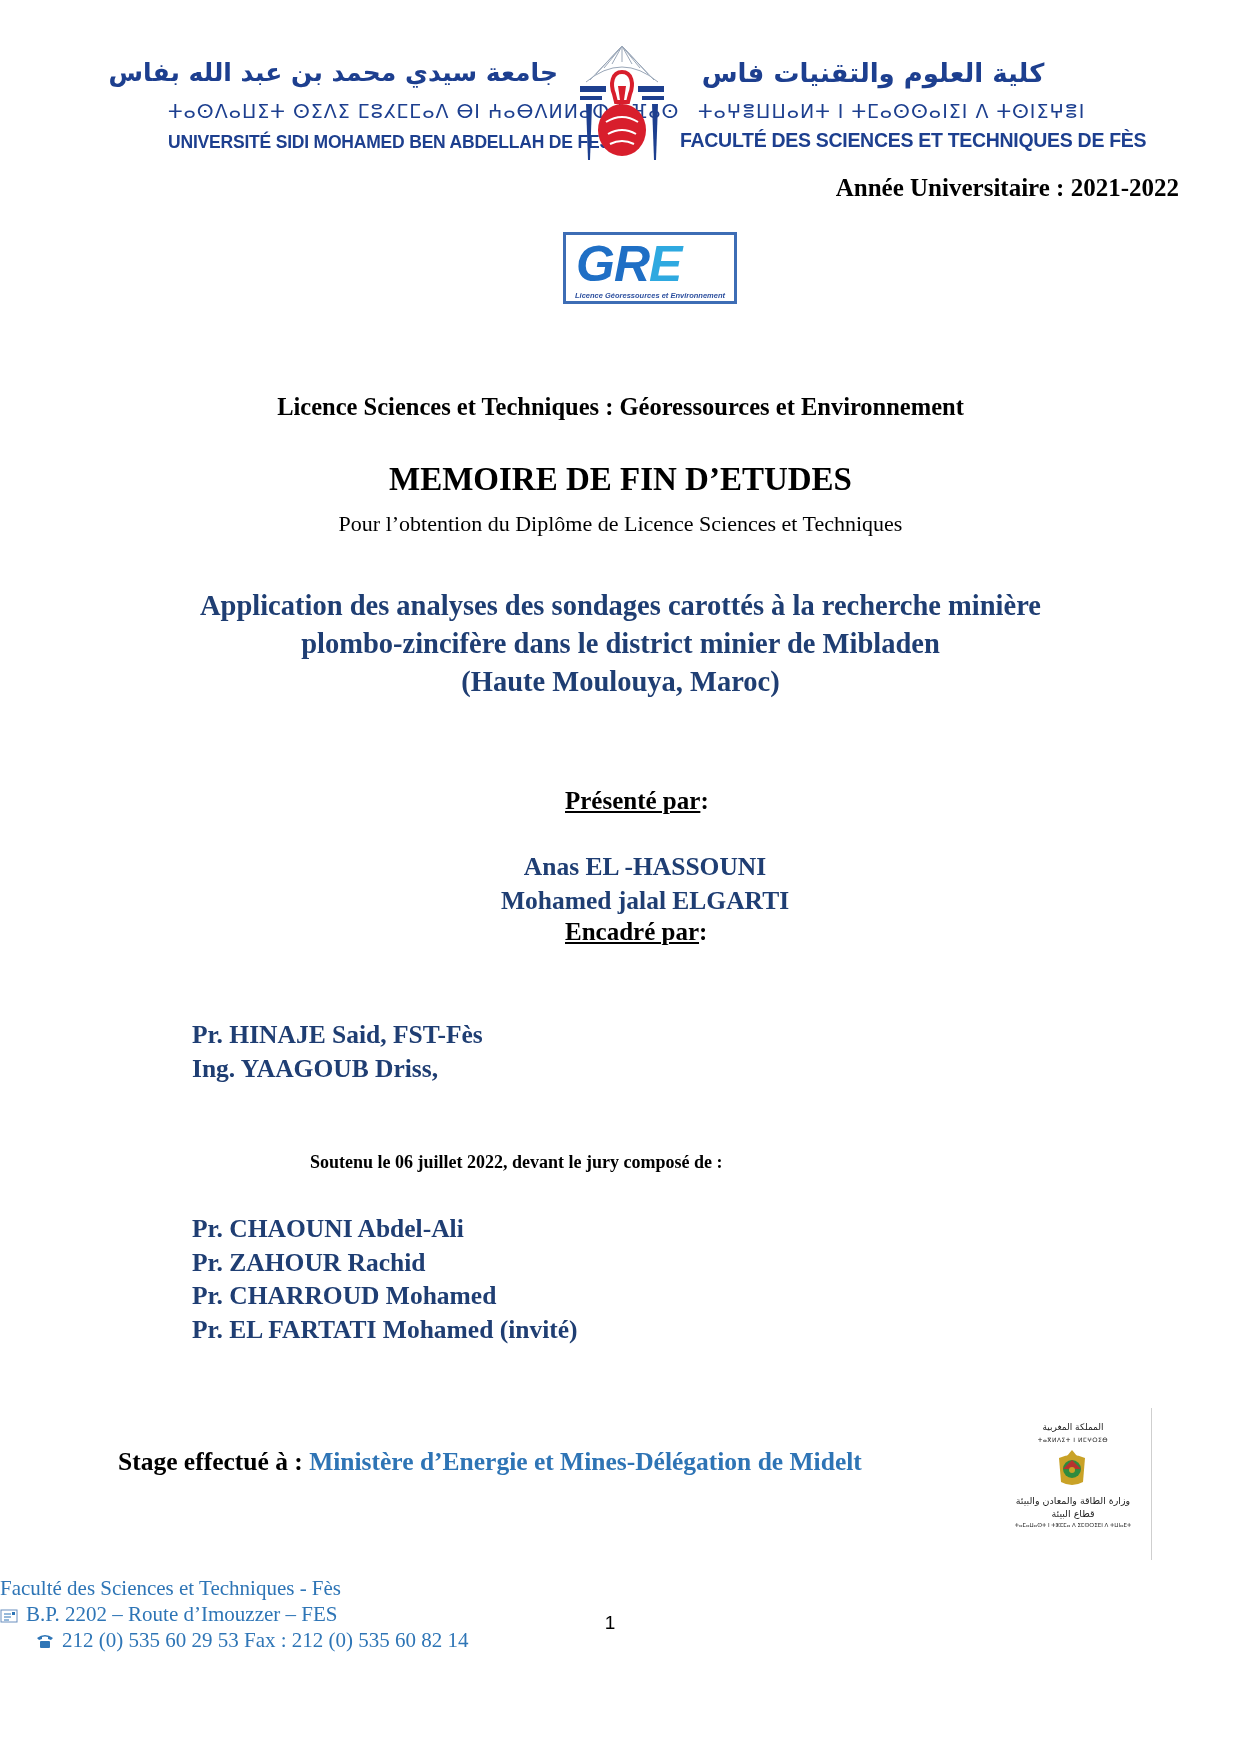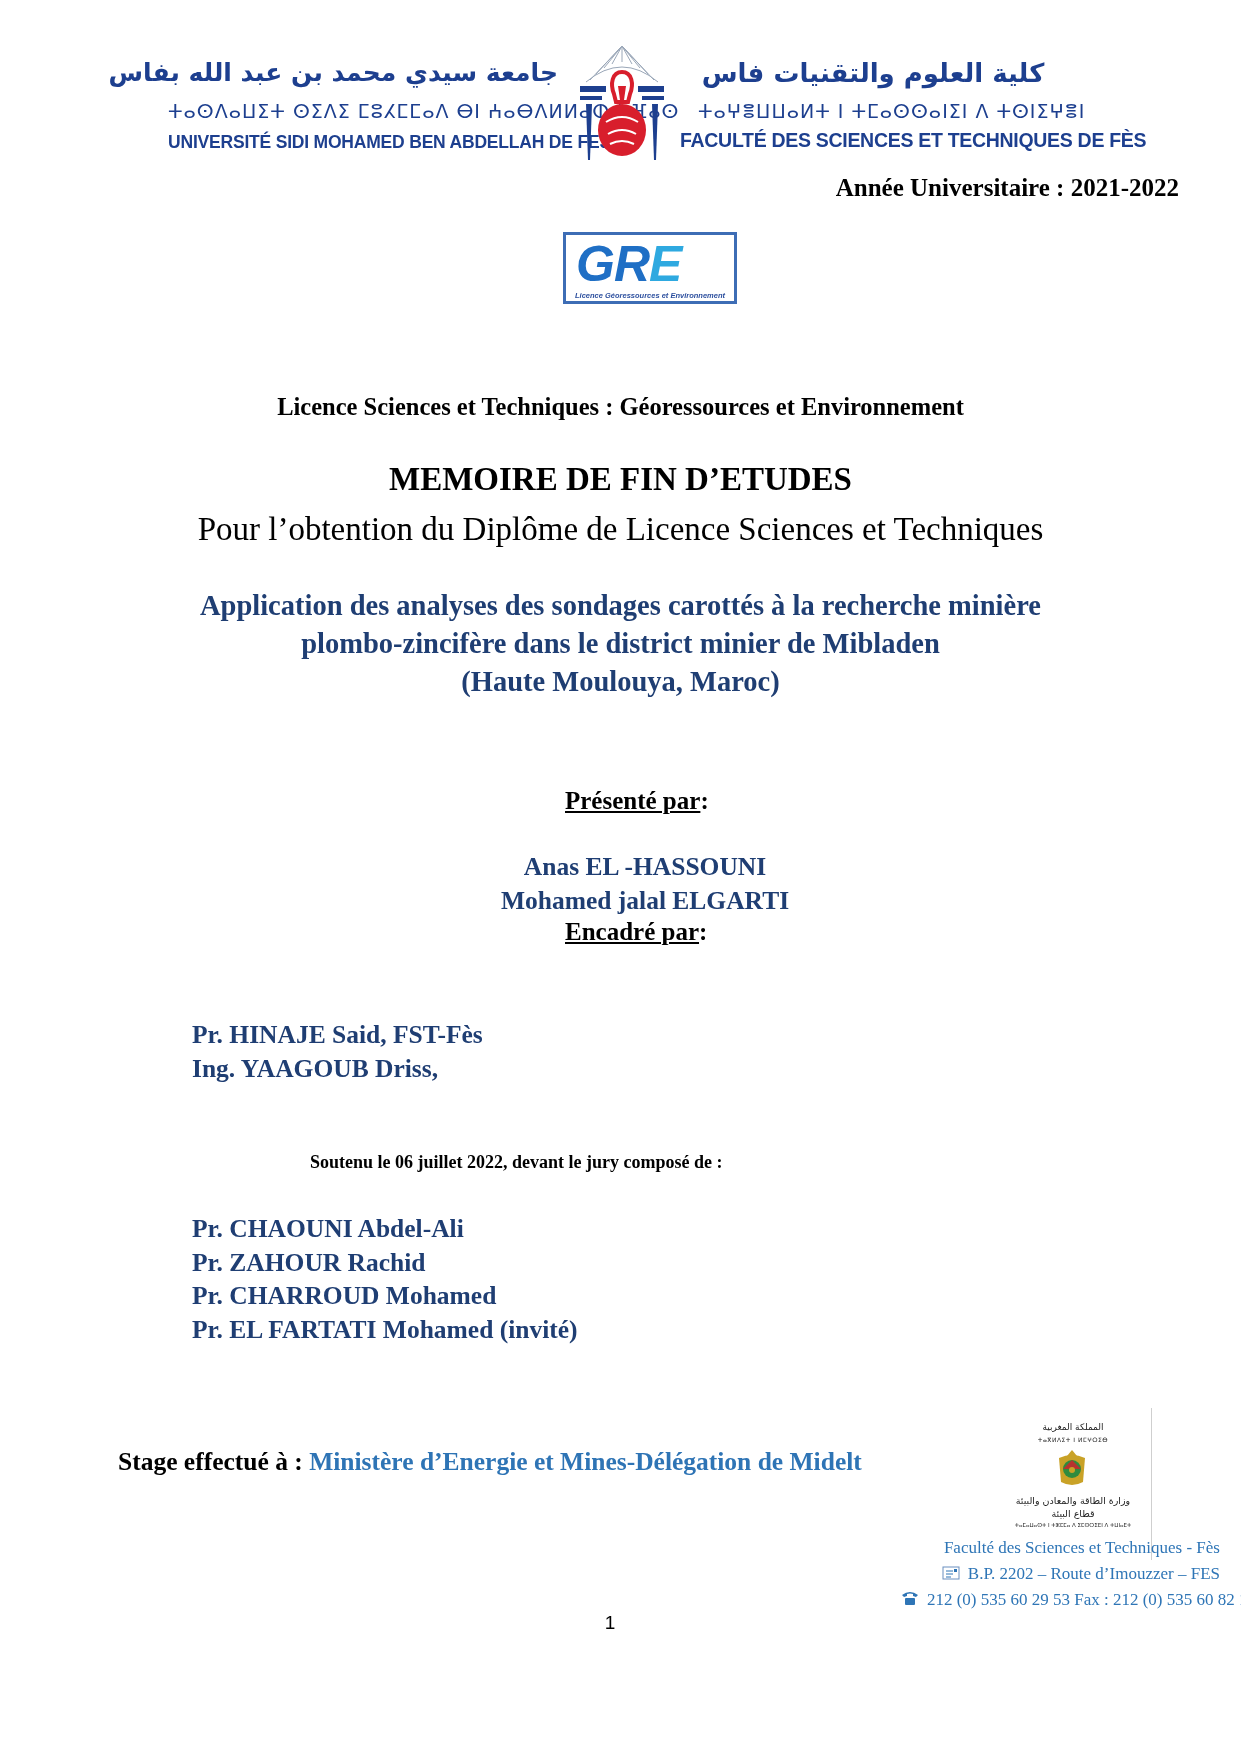--- a/index.html
+++ b/index.html
@@ -25,21 +25,21 @@
   .annee { right:62px; top:174px; font-size:25px; font-weight:bold; white-space:nowrap; }
 
   .gre { left:563px; top:232px; width:174px; height:72px; border:3px solid #3d6db5; background:#fff; box-sizing:border-box; }
   .gre-letters { position:absolute; left:10px; top:2px; font-family:"Liberation Sans", sans-serif; font-weight:bold; font-style:italic; font-size:50px; color:#1f6fc5; letter-spacing:-1px; line-height:54px; }
   .gre-letters .e { color:#2ea9e0; }
   .gre-sub { position:absolute; left:0; right:0; bottom:1px; text-align:center; font-family:"Liberation Sans", sans-serif; font-style:italic; font-size:7.5px; color:#2c4f9e; font-weight:bold;margin-top:8px; }
 
   .center { left:0; width:1241px; text-align:center; white-space:nowrap; }
   .licence { top:393px; font-size:24.5px; font-weight:bold; }
   .memoire { top:461px; font-size:33px; font-weight:bold; }
-  .pour { top:511px; font-size:33px; }
+  .pour { top:511px; font-size:22px; }
   .title { top:587px; font-size:28.5px; font-weight:bold; line-height:38px; }
 
   .label-ul { font-size:25px; font-weight:bold; }
   .label-ul .u { text-decoration:underline; }
   .presente { top:787px; left:565px; }
   .names { top:850px; left:0; width:1290px; text-align:center; font-size:25.5px; font-weight:bold; line-height:34px; }
   .encadre { top:918px; left:565px;text-align:right; }
   .supervisors { left:192px; top:1018px; font-size:25.5px; font-weight:bold; line-height:34px; white-space:nowrap; }
 
   .soutenu { left:310px; top:1152px; font-size:18px; font-weight:bold; white-space:nowrap; }
@@ -47,21 +47,21 @@
 
   .stage { left:118px; top:1447px; font-size:25.5px; font-weight:bold; white-space:nowrap; }
 
   .ministry { left:995px; top:1408px; width:156px; height:152px; border-right:1px solid #cfcfcf; font-family:"DejaVu Sans", sans-serif; text-align:center; color:#222; }
   .ministry .ar1 { position:absolute; top:14px; left:0; right:0; font-size:9px; direction:rtl; }
   .ministry .tf1 { position:absolute; top:28px; left:0; right:0; font-size:6px; letter-spacing:0.5px; }
   .ministry .crest { position:absolute; top:40px; left:58px; width:38px; height:40px; }
   .ministry .ar2 { position:absolute; top:86px; left:0; right:0; font-size:9.5px; direction:rtl; line-height:13px; }
   .ministry .tf2 { position:absolute; top:113px; left:4px; right:4px; font-size:5.5px; line-height:8px; }
 
-  .foot { left:0; width:1220px; text-align:right; font-size:17px; line-height:26px; white-space:nowrap; }
+  .foot { left:0; width:1220px; text-align:left; font-size:21px; line-height:26px; white-space:nowrap;margin-top:40px; }
   .foot1 { top:1535px; }
   .foot2 { top:1561px; }
   .foot3 { top:1587px;padding-left:36px; }
   .pagenum { left:0; width:1220px; top:1612px; text-align:center; font-family:"Liberation Sans", sans-serif; font-size:19px; }
   .ico { display:inline-block; vertical-align:middle; margin-right:8px; }
 </style>
 </head>
 <body>
 
 <div class="abs uni-arabic">جامعة سيدي محمد بن عبد الله بفاس</div>

